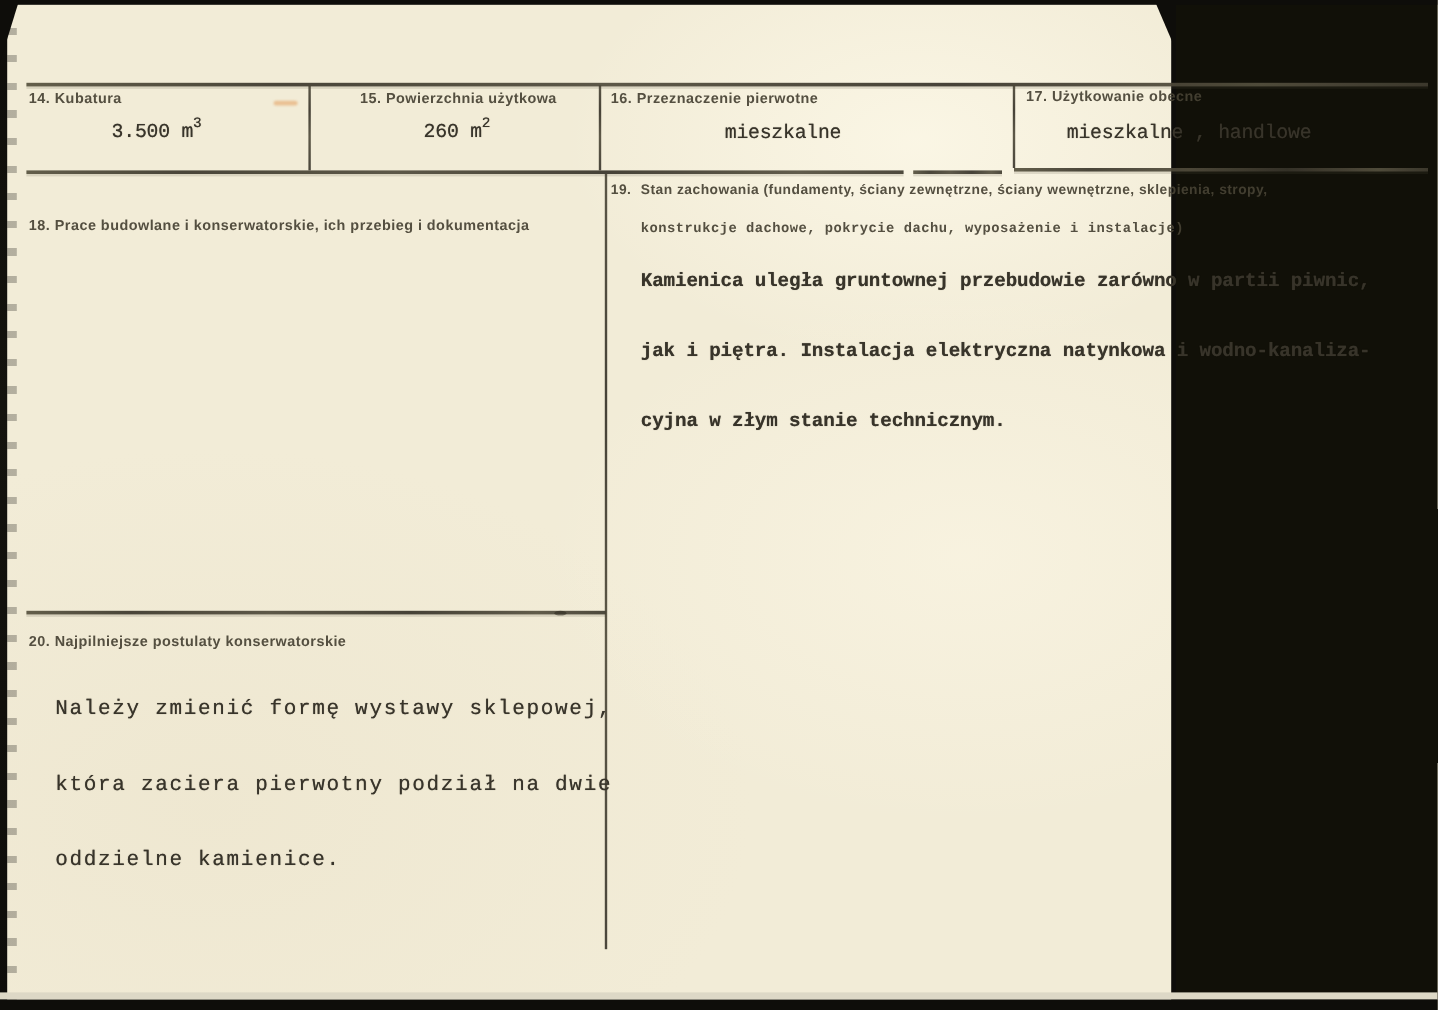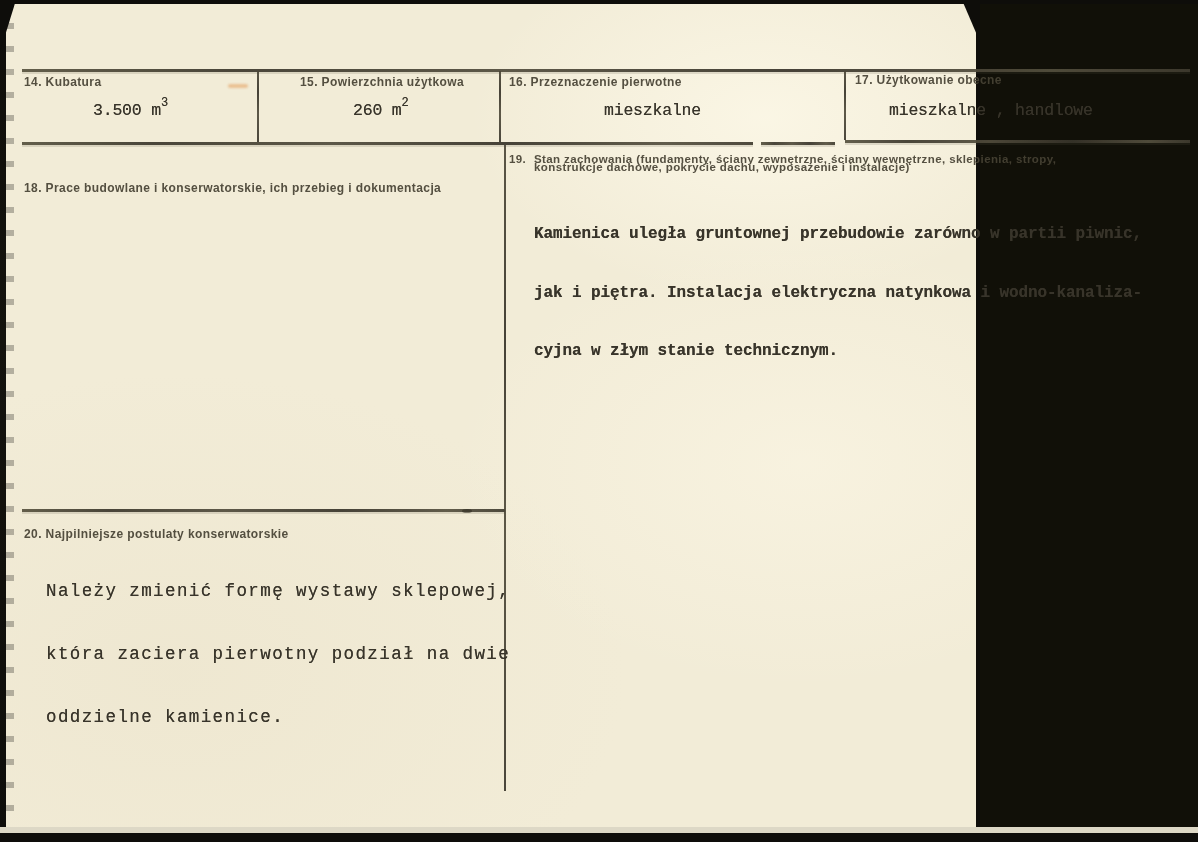--- a/index.html
+++ b/index.html
@@ -92,21 +92,21 @@
   <div class="lbl" style="left:509px;top:75px;text-align:right;">16. Przeznaczenie pierwotne</div>
   <div class="typed t16" style="left:604px;top:101px;">mieszkalne</div>
 
   <div class="lbl" style="left:855px;top:73px;">17. Użytkowanie obecne</div>
   <div class="typed t16" style="left:889px;top:101px;">mieszkalne , handlowe</div>
 
   <div class="lbl" style="left:24px;top:153px;margin-top:28px;">18. Prace budowlane i konserwatorskie, ich przebieg i dokumentacja</div>
 
   <div class="lbl lbl-small" style="position:absolute;left:509px;top:152px;">19.</div>
   <div class="lbl lbl-small" style="position:absolute;left:534px;top:152px;">Stan zachowania (fundamenty, ściany zewnętrzne, ściany wewnętrzne, sklepienia, stropy,</div>
-  <div class="lbl lbl-small" style="position:absolute;left:534px;top:160px;">konstrukcje dachowe, pokrycie dachu, wyposażenie i instalacje)</div>
+  <div class="lbl lbl-small" style="position:absolute;left:534px;top:184px;font-family:Liberation Mono, monospace;">konstrukcje dachowe, pokrycie dachu, wyposażenie i instalacje)</div>
   <div class="typed t19" style="left:534px;top:186px;">
     <div>Kamienica uległa gruntownej przebudowie zarówno w partii piwnic,</div>
     <div>jak i piętra. Instalacja elektryczna natynkowa i wodno-kanaliza-</div>
     <div>cyjna w złym stanie technicznym.</div>
   </div>
 
   <div class="lbl" style="left:24px;top:527px;">20. Najpilniejsze postulaty konserwatorskie</div>
   <div class="typed t20" style="left:46px;top:539px;">
     <div>Należy zmienić formę wystawy sklepowej,</div>
     <div>która zaciera pierwotny podział na dwie</div>

